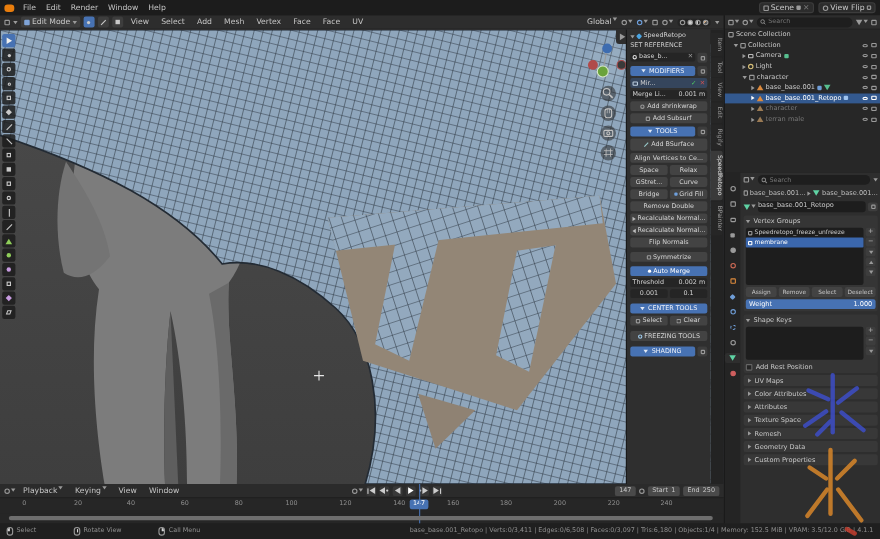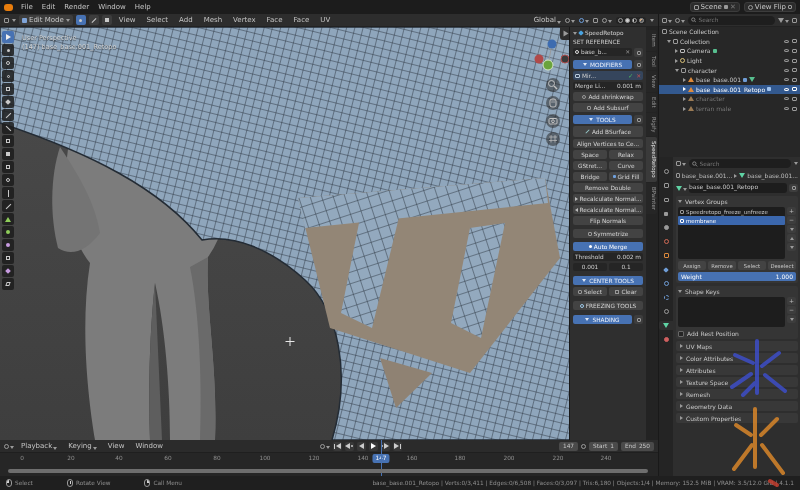--- a/index.html
+++ b/index.html
@@ -97,21 +97,21 @@
 .pbt{width:9px;height:9px;background:#383838;border-radius:2px;display:flex;align-items:center;justify-content:center;gap:1px}
 .bar{width:1px;height:5px;background:#ccc}
 
 .sb{left:0;top:476px;width:800px;height:14px;background:#1f1f1f;display:flex;align-items:center;padding:0 6px;font-size:5.8px;color:#8f8f8f}
 .mouse{position:relative;width:6px;height:8px;border:1px solid #9a9a9a;border-radius:3px;margin-right:3px}
 .mouse i{position:absolute;background:#d5d5d5}
 .ml i{left:0;top:0;width:2px;height:3px;border-radius:2px 0 0 0}
 .mm i{left:2px;top:1px;width:1px;height:3px}
 .mr i{right:0;top:0;width:2px;height:3px;border-radius:0 2px 0 0}
 .hint{display:flex;align-items:center;margin-right:34px}
-.caret-sp{display:inline-flex;align-items:flex-end;gap:1px}
+.caret-sp{display:inline-flex;align-items:flex-start;gap:1px}
 .cb{width:6px;height:6px;background:#252525;border:1px solid #666;border-radius:1px}
 .grn{color:#4fcf62}.red{color:#d05050}
 </style>
 </head>
 <body>
 
 <div id="app">
 
   <div class="topbar abs">
     <span class="logo"></span>
@@ -237,24 +237,20 @@
           <path d="M552,72 V76 M554,72 V76" stroke="#c2c2c2" stroke-width=".7"></path>
         <circle cx="553" cy="94" r="7" fill="#2c2c2c" fill-opacity=".55"></circle>
         <rect x="549" y="91.5" width="8" height="5.5" rx="1" fill="none" stroke="#c2c2c2"></rect>
           <circle cx="553" cy="94.2" r="1.4" fill="none" stroke="#c2c2c2"></circle>
         <circle cx="553" cy="112" r="7" fill="#2c2c2c" fill-opacity=".55"></circle>
         <path d="M549,110 H557 M549,113.5 H557 M551,108 V115.5 M555,108 V115.5" stroke="#c2c2c2" stroke-width=".7"></path>
       </g>
 
       <path d="M290,310 v9 M285.5,314.5 h9" stroke="#e8e8e8" stroke-width="1"></path>
     </svg>
-    <div class="ovl">
-      <div>User Perspective</div>
-      <div>(147) base_base.001_Retopo</div>
-    </div>
     
     <div class="toolbar">
       <div class="tool active">
           <span class="g-ar"></span>
         </div>
       <div class="tool">
           <span class="g-dot"></span>
         </div>
       <div class="tool">
           <span class="g-sq" style="border-radius:50%"></span>

